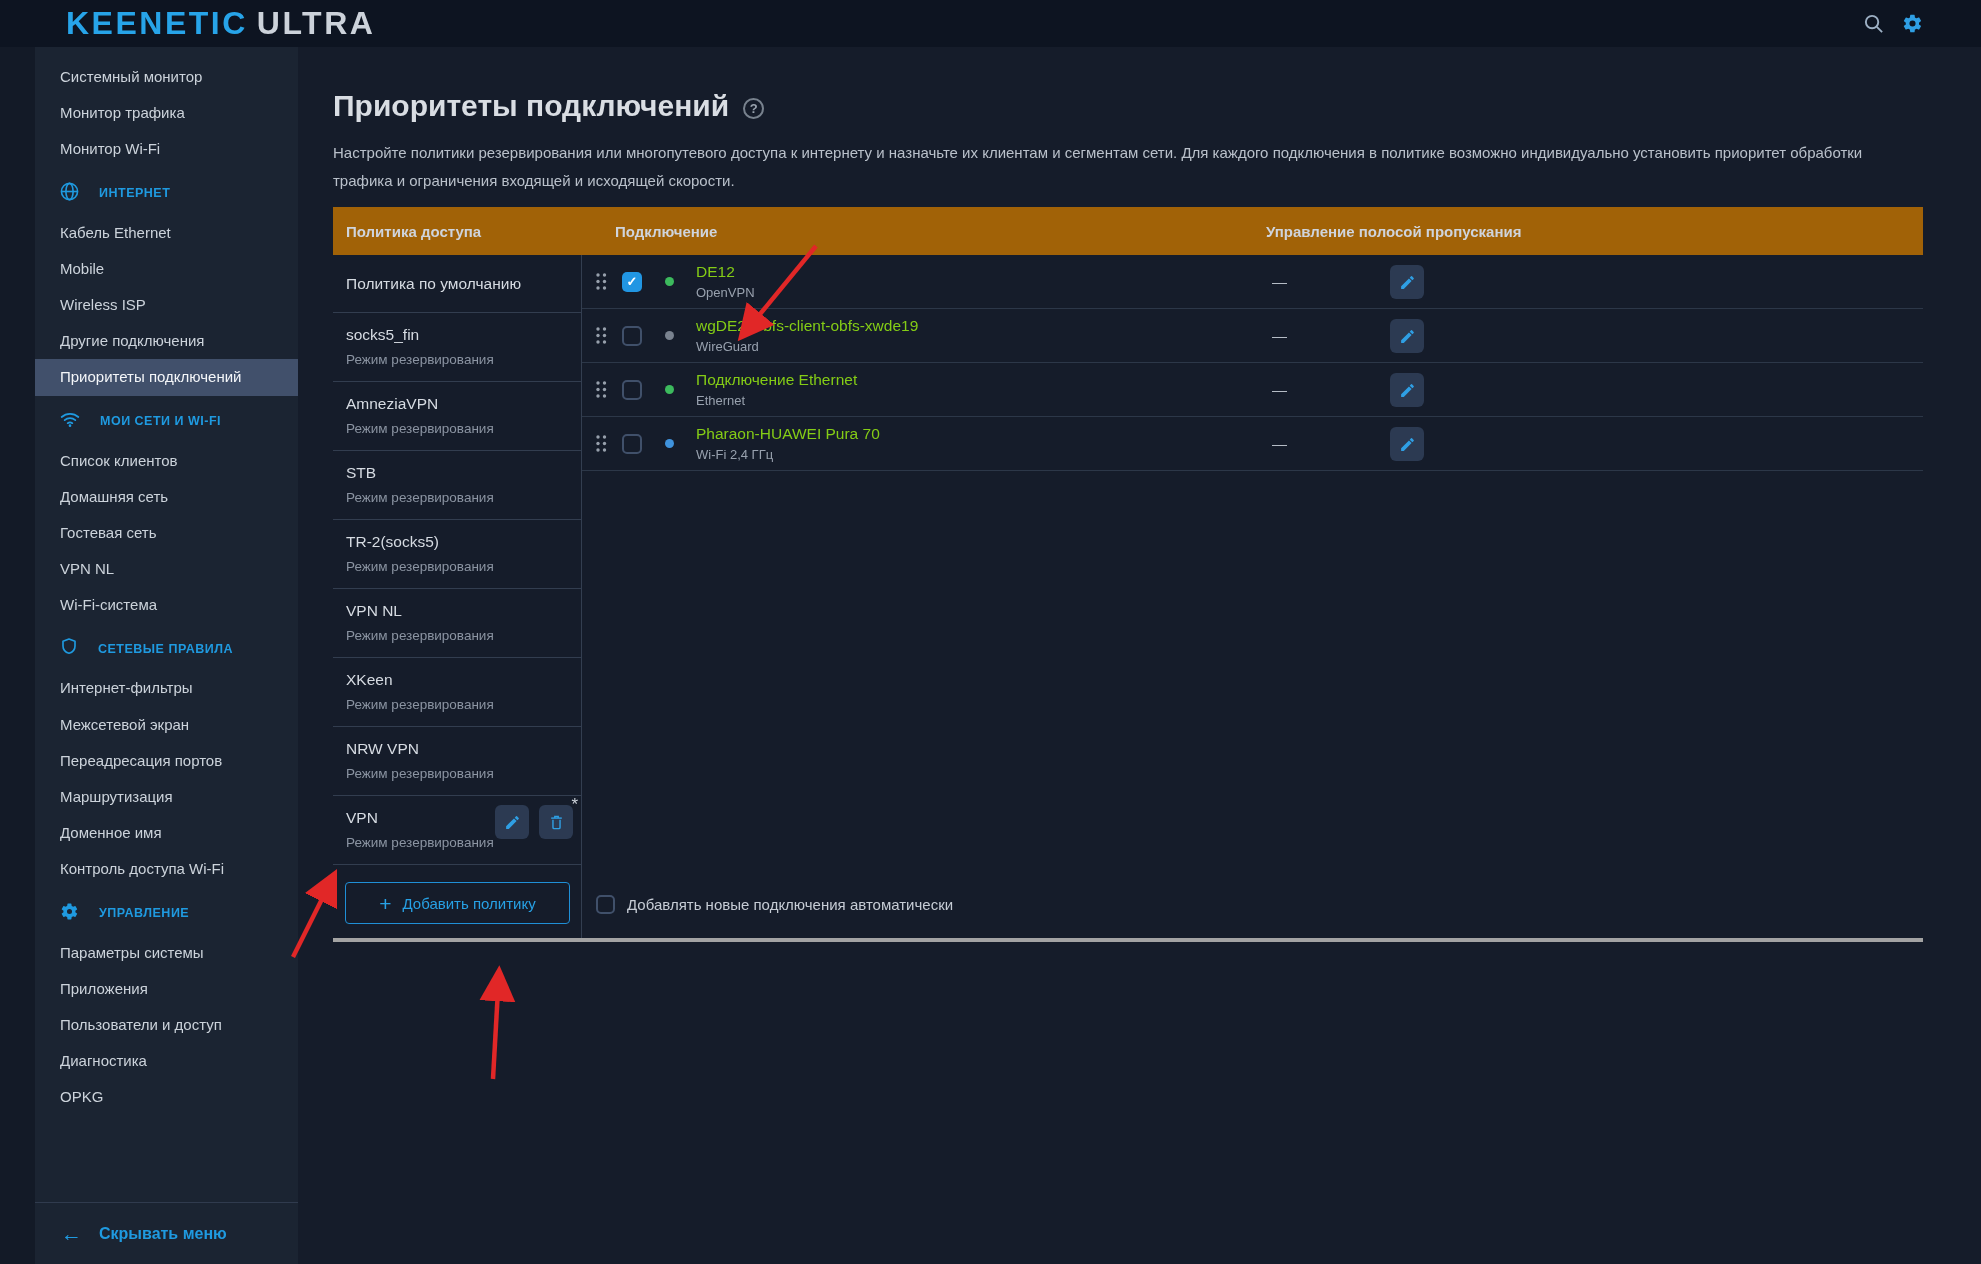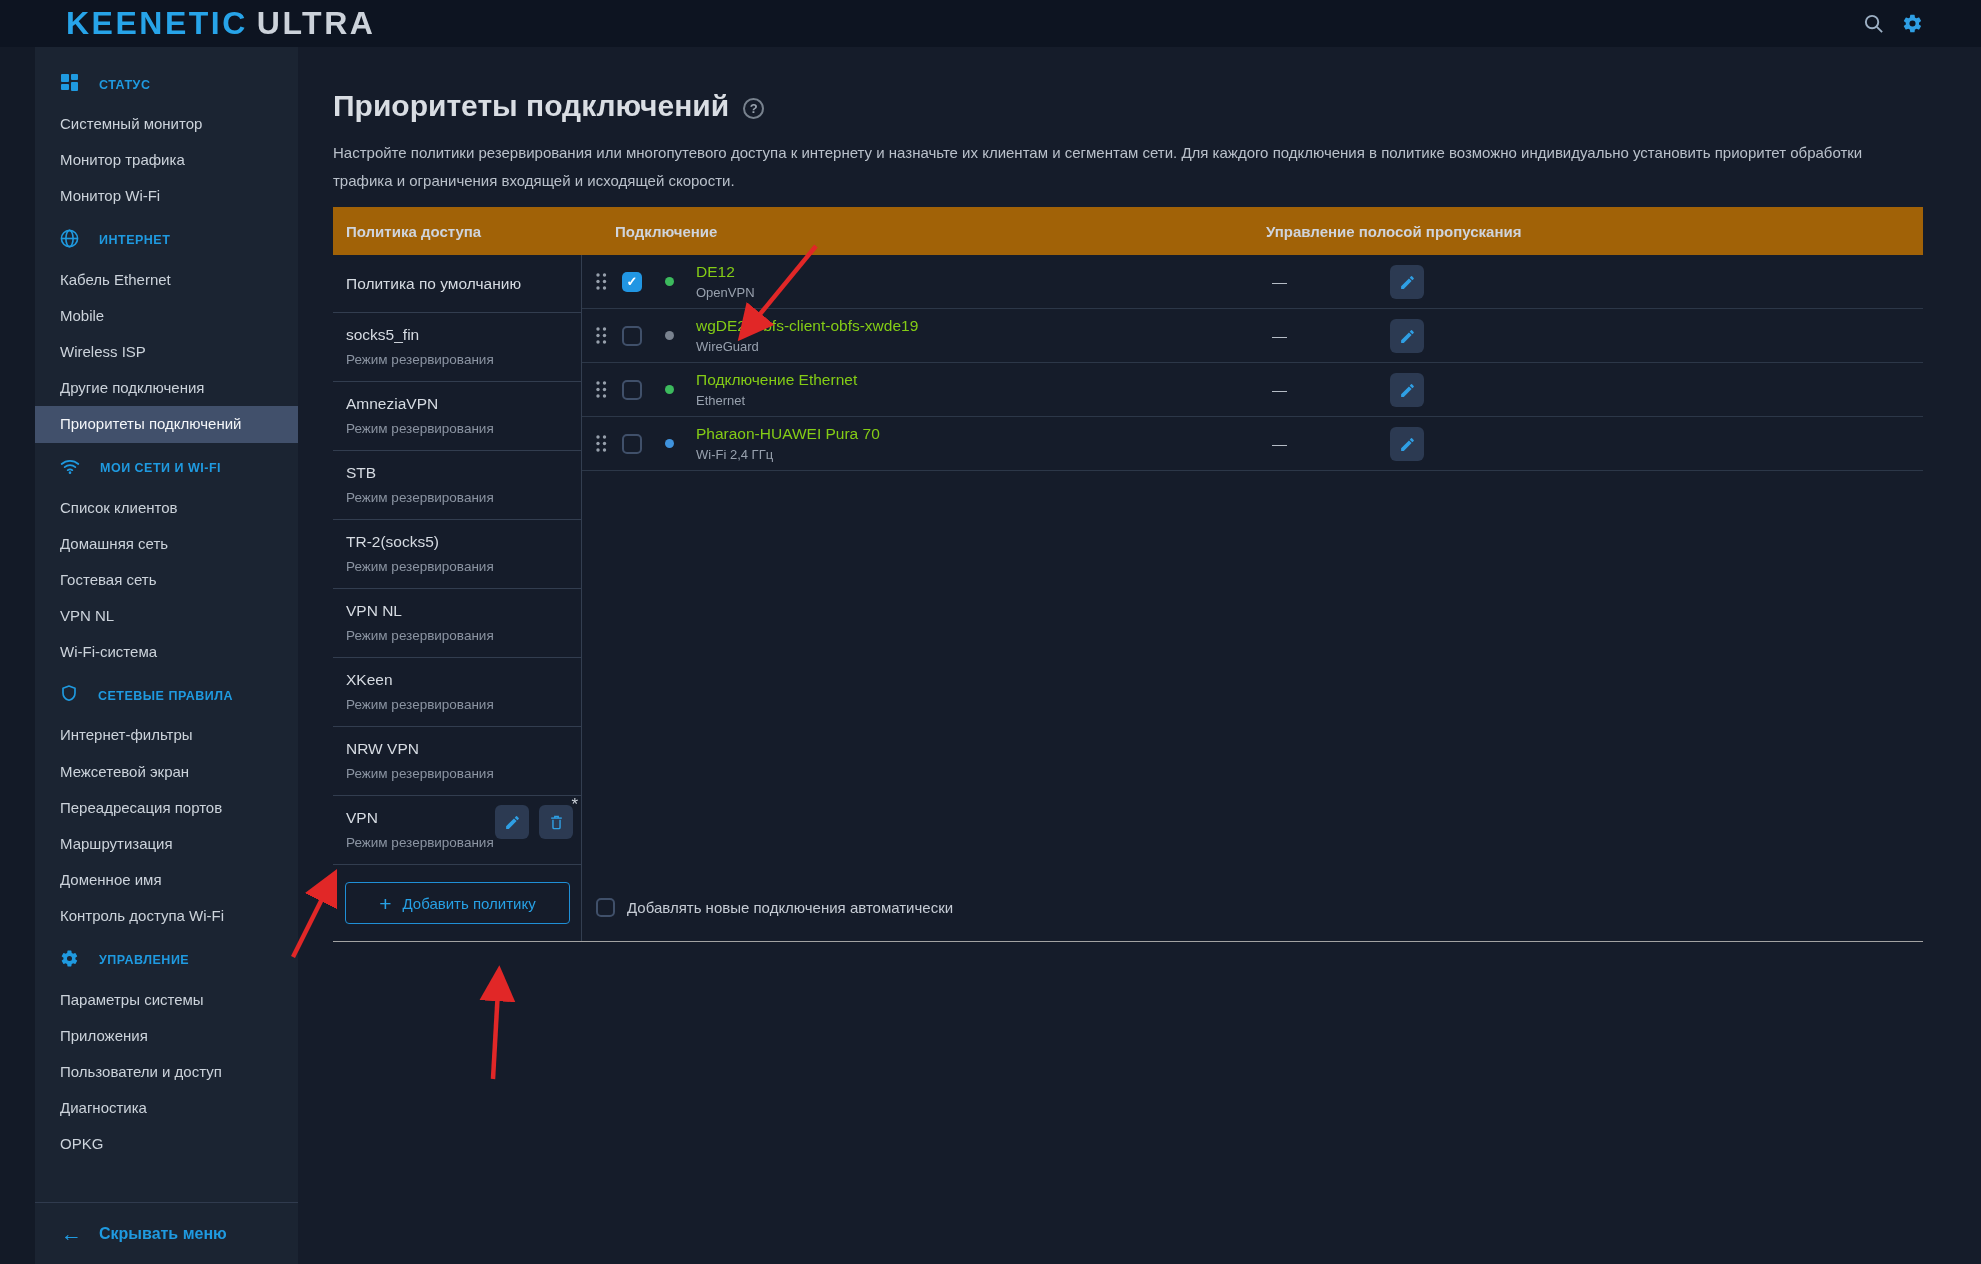--- a/index.html
+++ b/index.html
@@ -37,21 +37,21 @@
 
   .tabs { display:inline-flex; margin-top:22px; border-bottom:3px solid #495464; padding-right:14px; }
   .tab { font-size:16.5px; padding-bottom:13px; margin-right:30px; color:#8f98a6; cursor:pointer; }
   .tab.active { color:#eef1f5; border-bottom:3px solid #1f98e0; margin-bottom:-3px; }
 
   .policy-table { margin-top:12px; width:1590px; }
   .table-head { position:relative; height:48px; background:#a16207; }
   .table-head span { position:absolute; top:16px; font-size:15px; font-weight:bold; color:#cfd4dc; }
   .th-1 { left:13px; } .th-2 { left:282px; } .th-3 { left:933px; }
 
-  .table-body { display:flex; height:687px; border-bottom:1px solid #a3a3a3; }
+  .table-body { display:flex; height:687px; border-bottom:4px solid #a3a3a3; }
   .policy-col { width:249px; border-right:1px solid #333e50; position:relative; }
   .policy-row { border-bottom:1px solid #323d4f; padding:13px 0 0 13px; height:69px; position:relative; cursor:pointer; }
   .policy-row.first { height:58px; padding-top:20px; }
   .policy-name { font-size:15.5px; color:#d6dbe2; }
   .policy-sub { font-size:13.5px; color:#8b94a2; margin-top:8px; }
   .policy-actions { position:absolute; right:8px; top:9px; display:flex; gap:10px; }
   .mini-btn { width:34px; height:34px; border-radius:6px; background:#2c3a52; display:flex; align-items:center; justify-content:center; cursor:pointer; position:relative; }
   .unsaved-star { position:absolute; top:-10px; right:-5px; color:#cdd3da; font-size:17px; }
   .add-policy-area { height:76px; display:flex; align-items:center; }
   .add-policy-btn { margin-left:12px; width:225px; height:42px; border:1px solid #1f8fd6; border-radius:4px; background:transparent; color:#27a1e5; font-size:15px; display:flex; align-items:center; justify-content:center; gap:11px; cursor:pointer; }
@@ -101,29 +101,20 @@
     <span class="hicon">
       <svg width="21" height="21" viewBox="0 0 24 24" fill="#2f9fe4">
           <path fill-rule="evenodd" d="M19.4 13c.04-.33.06-.66.06-1s-.02-.67-.06-1l2.1-1.65a.5.5 0 0 0 .12-.64l-2-3.46a.5.5 0 0 0-.61-.22l-2.49 1a7.3 7.3 0 0 0-1.73-1l-.38-2.65A.5.5 0 0 0 13.9 2h-4a.5.5 0 0 0-.5.42l-.38 2.65c-.63.26-1.2.6-1.73 1l-2.49-1a.5.5 0 0 0-.61.22l-2 3.46a.5.5 0 0 0 .12.64L4.4 11c-.04.33-.06.66-.06 1s.02.67.06 1l-2.1 1.65a.5.5 0 0 0-.12.64l2 3.46c.14.24.42.34.61.22l2.49-1c.53.4 1.1.74 1.73 1l.38 2.65c.04.24.25.42.5.42h4c.25 0 .46-.18.5-.42l.38-2.65c.63-.26 1.2-.6 1.73-1l2.49 1c.24.1.47 0 .61-.22l2-3.46a.5.5 0 0 0-.12-.64L19.4 13zm-7.4 2.5a3.5 3.5 0 1 1 0-7 3.5 3.5 0 0 1 0 7z"></path>
         </svg>
     </span>
   </div>
 </div>
 
 <div class="sidebar">
 
-  <div class="nav-section">
-    <span><svg width="19" height="19" viewBox="0 0 19 19" fill="#1f9ae0">
-          <rect x="1" y="1" width="8" height="8" rx="1"></rect>
-          <rect x="11" y="1" width="7" height="6" rx="1"></rect>
-          <rect x="1" y="11" width="8" height="6" rx="1"></rect>
-          <rect x="11" y="9" width="7" height="9" rx="1"></rect>
-        </svg></span>
-    <span class="nav-section-label">СТАТУС</span>
-  </div>
   <div class="nav-item">Системный монитор</div>
   <div class="nav-item">Монитор трафика</div>
   <div class="nav-item">Монитор Wi-Fi</div>
 
   <div class="nav-section">
     <span><svg width="19" height="19" viewBox="0 0 20 20" fill="none" stroke="#1f9ae0" stroke-width="1.7">
           <circle cx="10" cy="10" r="8.5"></circle>
           <ellipse cx="10" cy="10" rx="3.8" ry="8.5"></ellipse>
           <line x1="1.5" y1="10" x2="18.5" y2="10"></line>
         </svg></span>

